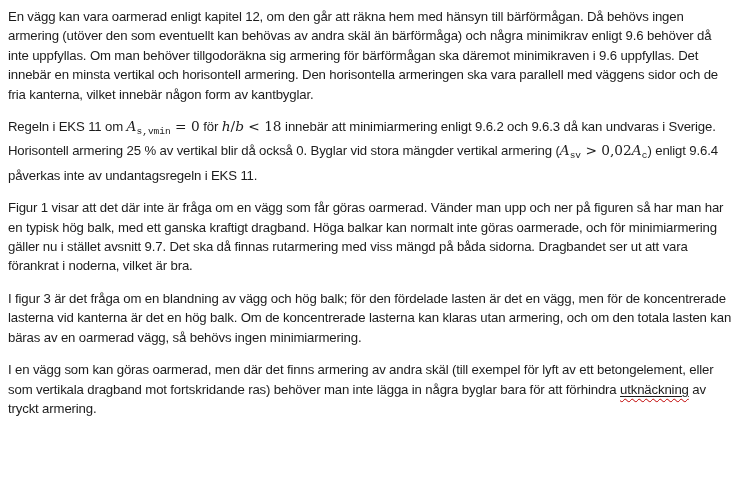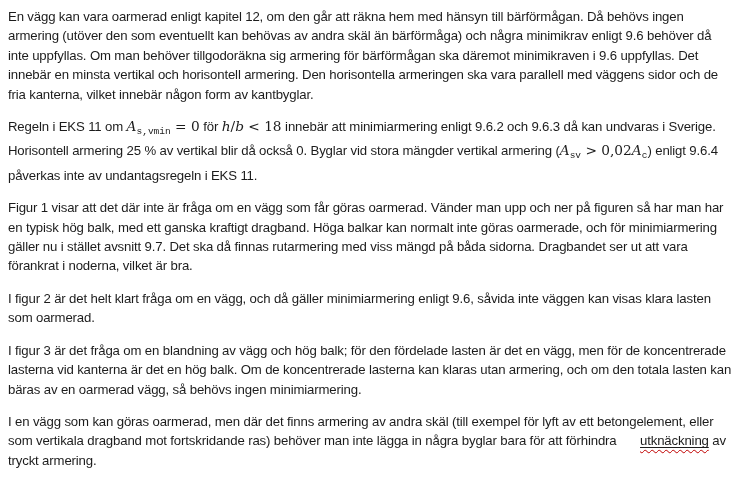--- a/index.html
+++ b/index.html
@@ -45,33 +45,31 @@
     font-style: normal;
     font-size: 0.72em;
     vertical-align: -3px;
     letter-spacing: 0;
     font-family: Liberation Mono, monospace;
   }
   .misspell-squiggle {
     text-decoration: underline wavy #c00000;
     text-decoration-thickness: 1px;
     text-underline-offset: 4px;
-    margin-left: 20px;
   }
   .misspell-word {
     text-decoration: underline solid currentColor;
     text-decoration-thickness: 1px;
     text-underline-offset: 2px;
   }
 </style>
 </head>
 <body>
 
 <div class="page">
   <div>
       <p class="para"><span class="run-text">En vägg kan vara oarmerad enligt kapitel 12, om den går att räkna hem med hänsyn till bärförmågan. Då behövs ingen armering (utöver den som eventuellt kan behövas av andra skäl än bärförmåga) och några minimikrav enligt 9.6 behöver då inte uppfyllas. Om man behöver tillgodoräkna sig armering för bärförmågan ska däremot minimikraven i 9.6 uppfyllas. Det innebär en minsta vertikal och horisontell armering. Den horisontella armeringen ska vara parallell med väggens sidor och de fria kanterna, vilket innebär någon form av kantbyglar.</span></p>
       <p class="para"><span class="run-text">Regeln i EKS 11 om </span><span class="math mvar">A</span><span class="math msub">s,vmin</span><span class="math mop"> = 0</span><span class="run-text"> för </span><span class="math mvar">h</span><span class="math mop">/</span><span class="math mvar">b</span><span class="math mop"> &lt; 18</span><span class="run-text"> innebär att minimiarmering enligt 9.6.2 och 9.6.3 då kan undvaras i Sverige. Horisontell armering 25 % av vertikal blir då också 0. Byglar vid stora mängder vertikal armering (</span><span class="math mvar">A</span><span class="math msub">sv</span><span class="math mop"> &gt; 0,02</span><span class="math mvar">A</span><span class="math msub">c</span><span class="run-text">) enligt 9.6.4 påverkas inte av undantagsregeln i EKS 11.</span></p>
       <p class="para"><span class="run-text">Figur 1 visar att det där inte är fråga om en vägg som får göras oarmerad. Vänder man upp och ner på figuren så har man har en typisk hög balk, med ett ganska kraftigt dragband. Höga balkar kan normalt inte göras oarmerade, och för minimiarmering gäller nu i stället avsnitt 9.7. Det ska då finnas rutarmering med viss mängd på båda sidorna. Dragbandet ser ut att vara förankrat i noderna, vilket är bra.</span></p>
-      <p class="para"><span class="run-text">I figur 2 är det helt klart fråga om en vägg, och då gäller minimiarmering enligt 9.6, såvida inte väggen kan visas klara lasten som oarmerad.</span></p>
       <p class="para"><span class="run-text">I figur 3 är det fråga om en blandning av vägg och hög balk; för den fördelade lasten är det en vägg, men för de koncentrerade lasterna vid kanterna är det en hög balk. Om de koncentrerade lasterna kan klaras utan armering, och om den totala lasten kan bäras av en oarmerad vägg, så behövs ingen minimiarmering.</span></p>
       <p class="para"><span class="run-text">I en vägg som kan göras oarmerad, men där det finns armering av andra skäl (till exempel för lyft av ett betongelement, eller som vertikala dragband mot fortskridande ras) behöver man inte lägga in några byglar bara för att förhindra </span><span class="misspell-squiggle"><span class="misspell-word">utknäckning</span></span><span class="run-text"> av tryckt armering.</span></p>
     </div>
 </div>
 
 </body></html>

